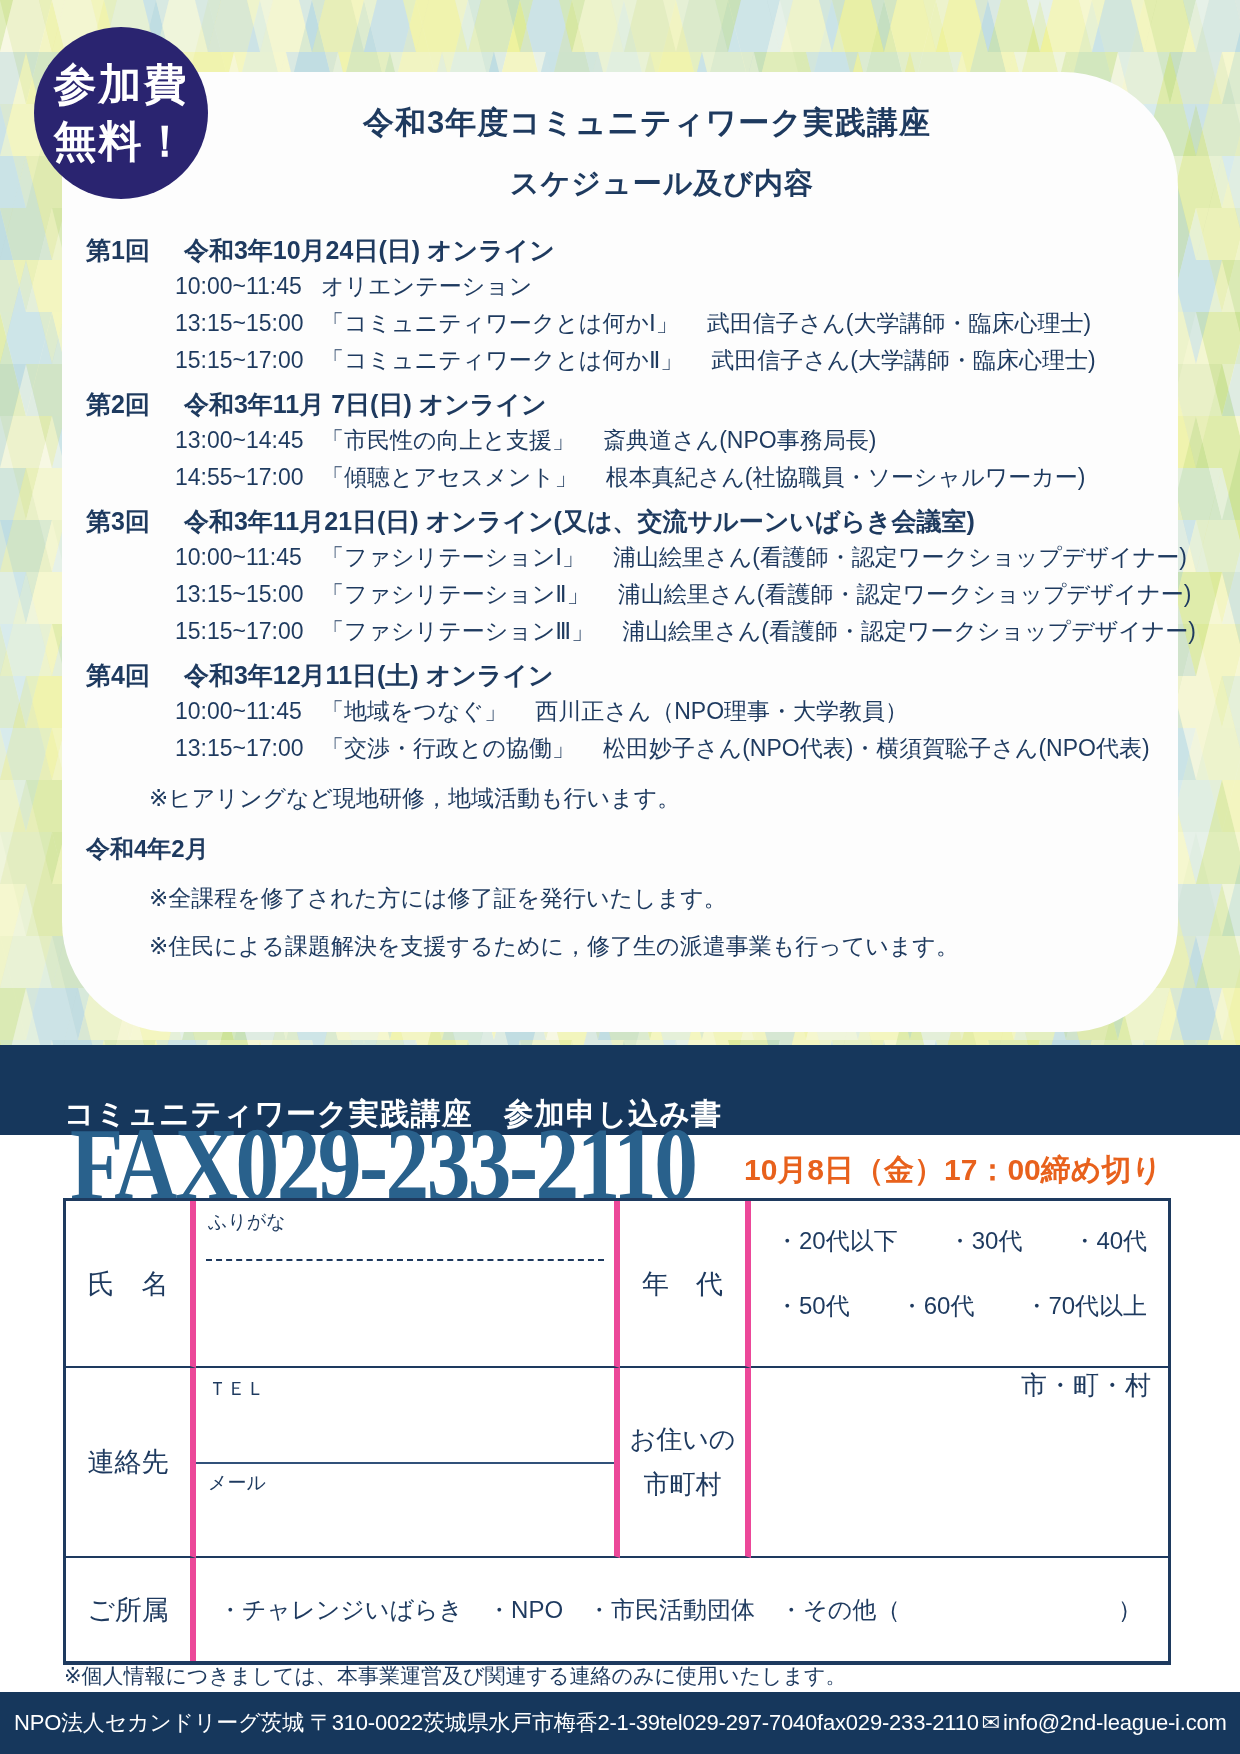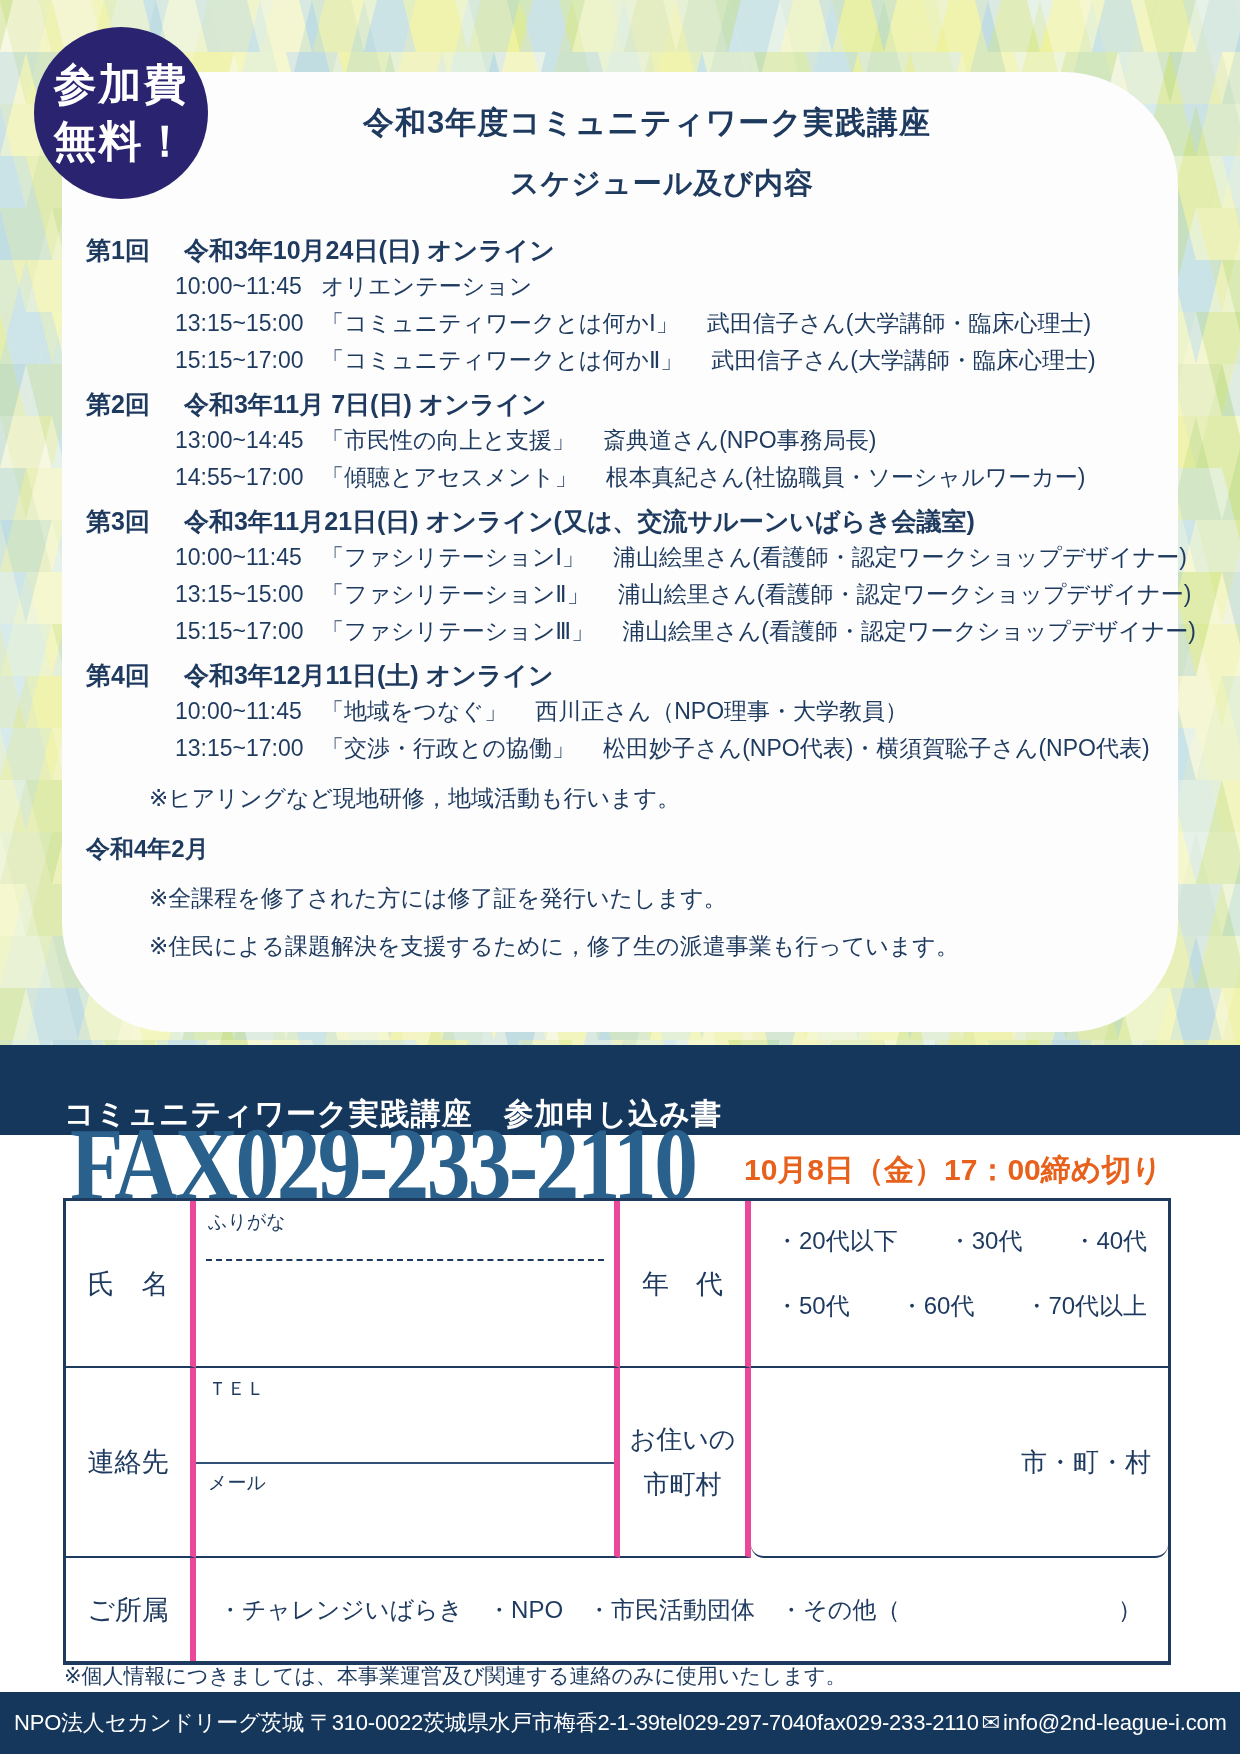--- a/index.html
+++ b/index.html
@@ -60,21 +60,21 @@
   .cell.last-row{border-bottom:none;text-align:center;}
   .cell.label{display:flex;align-items:center;justify-content:center;font-size:27px;font-weight:500;}
   .sub-label{position:absolute;left:12px;top:8px;font-size:19px;font-weight:500;}
   .furigana-line{position:absolute;left:10px;right:10px;top:58px;border-top:2px dashed #1e3a5f;}
   .tel-divider{position:absolute;left:0;right:0;top:94px;border-top:2px solid #31517a;}
   .mail-label{position:absolute;left:12px;top:102px;font-size:19px;font-weight:500;}
   .age-cell{padding:24px 0 0 24px;font-size:24px;font-weight:500;}
   .age-row{display:flex;gap:50px;white-space:nowrap;}
   .age-row.second{margin-top:33px;}
   .residence-label{display:flex;flex-direction:column;align-items:center;justify-content:center;font-size:26px;font-weight:500;line-height:1.75;}
-  .residence-value{display:flex;align-items:center;padding-left:270px;font-size:26px;font-weight:500;border-radius:13px;}
+  .residence-value{display:flex;padding-left:270px;font-size:26px;font-weight:500;}
   .affil-cell{grid-column:2 / 5;display:flex;align-items:center;justify-content:space-between;padding:0 26px 0 22px;font-size:24px;font-weight:500;}
   
   .privacy{position:absolute;left:64px;top:1662px;z-index:2;font-size:21px;font-weight:500;}
   .footer{
     position:absolute;left:0;top:1692px;width:1240px;height:62px;background:#16375c;z-index:2;
     color:#ffffff;display:flex;align-items:center;padding-left:14px;box-sizing:border-box;
     font-size:22px;font-weight:500;letter-spacing:-0.2px;white-space:nowrap;
   }
   .footer .envelope{margin:0 3px;font-size:22px;}
 </style>

